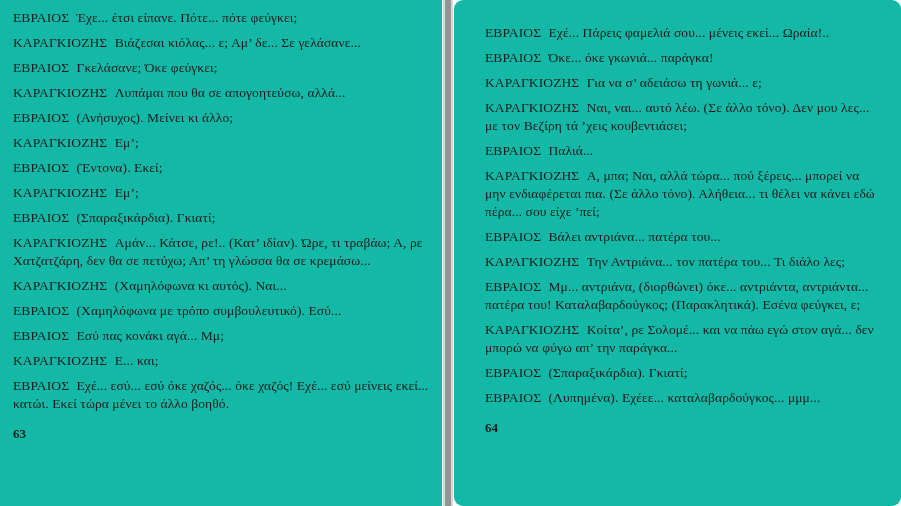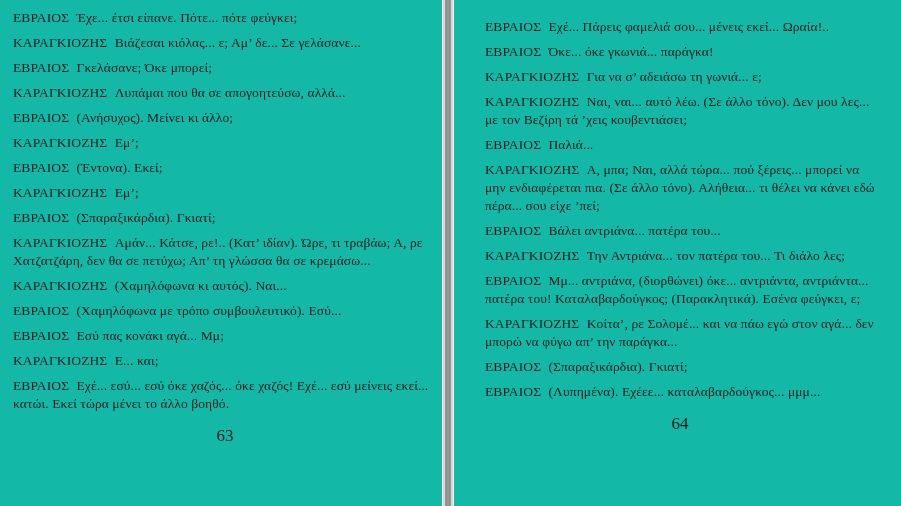--- a/index.html
+++ b/index.html
@@ -20,21 +20,22 @@
   .page {
     box-sizing: border-box;
     background: #14b8a6;
   }
   .page-left {
     width: 442px;
     padding: 9px 5px 0 13px;
   }
   .page-right {
     flex: 1;
-    padding: 18px 26px 0 31px;
+    padding: 24px 26px 0 31px;
+    border-radius: 9px;
   }
   .gutter {
     width: 12px;
     flex: none;
     background: linear-gradient(
       to right,
       #ffffff 0px, #ffffff 1px,
       #d8d8d8 1px, #d8d8d8 3px,
       #949494 3px, #949494 9px,
       #d8d8d8 9px, #d8d8d8 11px,
@@ -46,33 +47,34 @@
     font-size: 13.5px;
     line-height: 18px;
     letter-spacing: 0.1px;
     text-align: left;
   }
   .speaker {
     margin-right: 0.55em;
   }
   .page-number {
     margin-top: 13px;
-    text-align: center;
-    font-size: 17px;
+    text-align: left;
+    font-size: 13px;
+    font-weight: bold;
   }
 </style>
 </head>
 <body>
 
 <div class="spread">
   <div class="page page-left">
     <div class="page-body">
         <p class="para"><span class="speaker">ΕΒΡΑΙΟΣ</span><span class="speech">Έχε... έτσι είπανε. Πότε... πότε φεύγκει;</span></p>
         <p class="para"><span class="speaker">ΚΑΡΑΓΚΙΟΖΗΣ</span><span class="speech">Βιάζεσαι κιόλας... ε; Αμ’ δε... Σε γελάσανε...</span></p>
-        <p class="para"><span class="speaker">ΕΒΡΑΙΟΣ</span><span class="speech">Γκελάσανε; Όκε μπορεί;</span></p>
+        <p class="para"><span class="speaker">ΕΒΡΑΙΟΣ</span><span class="speech">Γκελάσανε; Όκε φεύγκει;</span></p>
         <p class="para"><span class="speaker">ΚΑΡΑΓΚΙΟΖΗΣ</span><span class="speech">Λυπάμαι που θα σε απογοητεύσω, αλλά...</span></p>
         <p class="para"><span class="speaker">ΕΒΡΑΙΟΣ</span><span class="speech">(Ανήσυχος). Μείνει κι άλλο;</span></p>
         <p class="para"><span class="speaker">ΚΑΡΑΓΚΙΟΖΗΣ</span><span class="speech">Εμ’;</span></p>
         <p class="para"><span class="speaker">ΕΒΡΑΙΟΣ</span><span class="speech">(Έντονα). Εκεί;</span></p>
         <p class="para"><span class="speaker">ΚΑΡΑΓΚΙΟΖΗΣ</span><span class="speech">Εμ’;</span></p>
         <p class="para"><span class="speaker">ΕΒΡΑΙΟΣ</span><span class="speech">(Σπαραξικάρδια). Γκιατί;</span></p>
         <p class="para"><span class="speaker">ΚΑΡΑΓΚΙΟΖΗΣ</span><span class="speech">Αμάν... Κάτσε, ρε!.. (Κατ’ ιδίαν). Ώρε, τι τραβάω; Α, ρε Χατζατζάρη, δεν θα σε πετύχω; Απ’ τη γλώσσα θα σε κρεμάσω...</span></p>
         <p class="para"><span class="speaker">ΚΑΡΑΓΚΙΟΖΗΣ</span><span class="speech">(Χαμηλόφωνα κι αυτός). Ναι...</span></p>
         <p class="para"><span class="speaker">ΕΒΡΑΙΟΣ</span><span class="speech">(Χαμηλόφωνα με τρόπο συμβουλευτικό). Εσύ...</span></p>
         <p class="para"><span class="speaker">ΕΒΡΑΙΟΣ</span><span class="speech">Εσύ πας κονάκι αγά... Μμ;</span></p>

